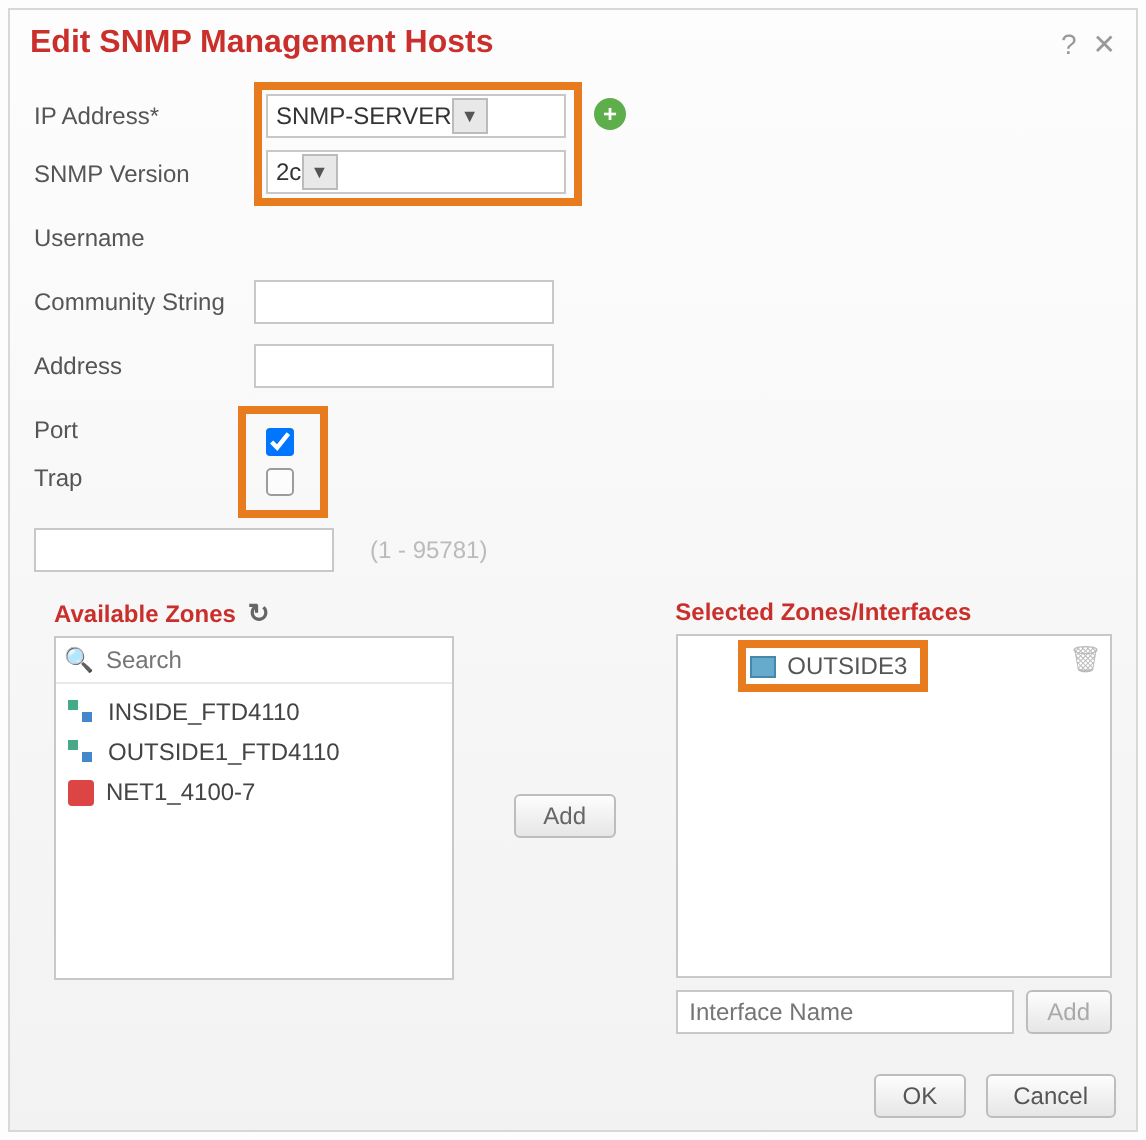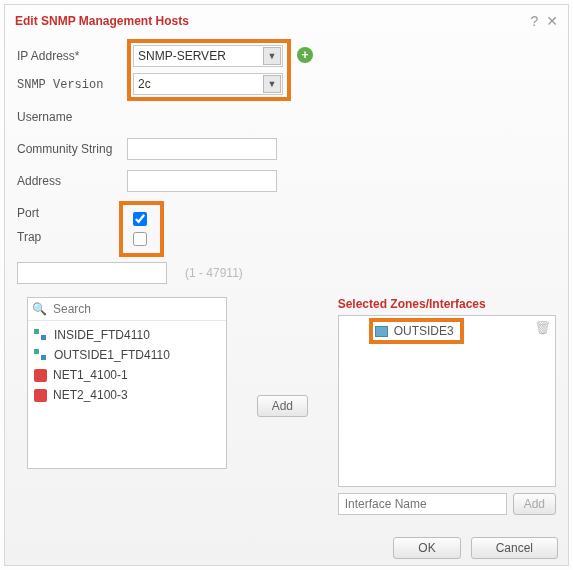--- a/index.html
+++ b/index.html
@@ -19,38 +19,38 @@
     height: 562px;
     position: relative;
   }
   .titlebar {
     display: flex;
     align-items: center;
     padding: 8px 10px 6px 10px;
   }
   .title {
     color: #c9302c;
-    font-size: 12px;
+    font-size: 16px;
     font-weight: bold;
   }
   .title-icons { margin-left: auto; display:flex; gap:8px; color:#999; font-size:14px;}
   .form-area { padding: 4px 12px 0 12px; }
   .row { display:flex; align-items:center; margin-bottom:8px; min-height:24px;}
   .lbl { width: 110px; color:#555; }
   .ctrl { width: 160px; }
   .textfield, .dropdown {
     border:1px solid #c8c8c8;
     background:#fff;
     height:22px;
     width:150px;
     padding:2px 4px;
     font-size:12px;
     color:#333;
   }
-  .dropdown { display:flex; align-items:center; justify-content:space-between; }
+  .dropdown { display:flex; align-items:center; }
   .dropdown .arrow { width:18px; height:18px; background:#e8e8e8; border:1px solid #bbb; display:flex; align-items:center; justify-content:center; margin:-2px -3px -2px 0; font-size:9px; color:#555;}
   .highlight-box { border:4px solid #e97b1f; padding:2px 4px 2px 2px; display:inline-block;}
   .plus-icon {
     width:16px;height:16px;border-radius:50%;background:#5fae4c;color:#fff;display:inline-flex;align-items:center;justify-content:center;font-size:12px;font-weight:bold;margin-left:6px;
   }
   .hint { color:#bbb; margin-left:18px; }
   .zones-area { display:flex; padding:4px 12px 0 22px; gap:16px; }
   .zone-col { flex:1; }
   .zone-title { color:#c9302c; font-weight:bold; font-size:12px; margin-bottom:4px; display:flex; align-items:center; gap:6px;}
   .refresh-icon { color:#666; font-size:13px; }
@@ -69,21 +69,21 @@
   .btn {
     border:1px solid #bdbdbd; background:linear-gradient(#fdfdfd,#e6e6e6); border-radius:3px; padding:3px 14px; color:#666; font-size:12px; cursor:pointer;
   }
   .btn.small { padding:3px 10px; color:#aaa;}
   .sel-top { display:flex; align-items:flex-start; }
   .sel-highlight { border:4px solid #e97b1f; display:inline-flex; align-items:center; gap:6px; padding:2px 6px 2px 2px; margin:2px;}
   .trash { margin-left:auto; color:#bbb; font-size:13px; padding:4px;}
   .iface-row { display:flex; gap:6px; align-items:center; margin-top:6px;}
   .iface-input { border:1px solid #c8c8c8; height:22px; flex:1; padding:2px 6px; font-size:12px; color:#aaa; background:#fff;}
   .footer { position:absolute; bottom:6px; right:10px; display:flex; gap:10px;}
-  .btn.footer-btn { padding:3px 24px; color:#555;}
+  .btn.footer-btn { padding:3px 13px; color:#555;}
   .cb { width:14px;height:14px; }
   .cb-highlight { border:4px solid #e97b1f; padding:4px 10px 4px 6px; display:inline-block;}
   .disabled-cb { opacity:0.7; }
 </style>
 </head>
 <body>
 
 <div class="dialog">
   <div class="titlebar">
     <div class="title">Edit SNMP Management Hosts</div>
@@ -103,21 +103,21 @@
           <span class="arrow">▼</span>
         </div>
         <div class="dropdown" style="width:150px;">
           <span>2c</span>
           <span class="arrow">▼</span>
         </div>
       </div>
       <span class="plus-icon" style="margin-top:8px;">+</span>
     </div>
 
-    <div class="row" style="margin-top:-28px;font-family:Liberation Mono, monospace;">
+    <div class="row" style="margin-top:-28px;">
       <div class="lbl">SNMP Version</div>
     </div>
 
     <div class="row" style="">
       <div class="lbl">Username</div>
       <div class="ctrl"></div>
     </div>
 
     <div class="row">
       <div class="lbl" style="line-height:14px;"><span>Community String</span></div>
@@ -135,47 +135,47 @@
         <div style="height:24px; display:flex; align-items:center;">Trap</div>
       </div>
       <div class="cb-highlight">
         <div style="height:20px;"><input type="checkbox" class="cb" checked="" style=""></div>
         <div style="height:20px;"><input type="checkbox" class="cb disabled-cb" style=""></div>
       </div>
     </div>
 
     <div class="row" style="margin-top:4px;">
       <input class="textfield" value="" style="">
-      <span class="hint">(1 - 47911)</span>
+      <span class="hint">(1 - 95781)</span>
     </div>
   </div>
 
   <div class="zones-area">
     <div class="zone-col" style="flex:0 0 200px;">
+      <div class="zone-title">
+        <span>Available Zones</span>
+        <span class="refresh-icon">↻</span>
+      </div>
       <div class="listbox">
         <div class="searchrow">
           <span class="search-icon">🔍</span>
           <input class="search-input" placeholder="Search" style="">
         </div>
         <div class="zone-items" id="avail-items">
             <div class="zone-item">
               <span class="zicon sec"></span>
               <span>INSIDE_FTD4110</span>
             </div>
             <div class="zone-item">
               <span class="zicon sec"></span>
               <span>OUTSIDE1_FTD4110</span>
             </div>
             <div class="zone-item">
               <span class="zicon net"></span>
-              <span>NET1_4100-1</span>
-            </div>
-            <div class="zone-item">
-              <span class="zicon net"></span>
-              <span>NET2_4100-3</span>
+              <span>NET1_4100-7</span>
             </div>
           </div>
       </div>
     </div>
 
     <div class="mid-col">
       <button class="btn">Add</button>
     </div>
 
     <div class="zone-col" style="flex:0 0 195px;">

